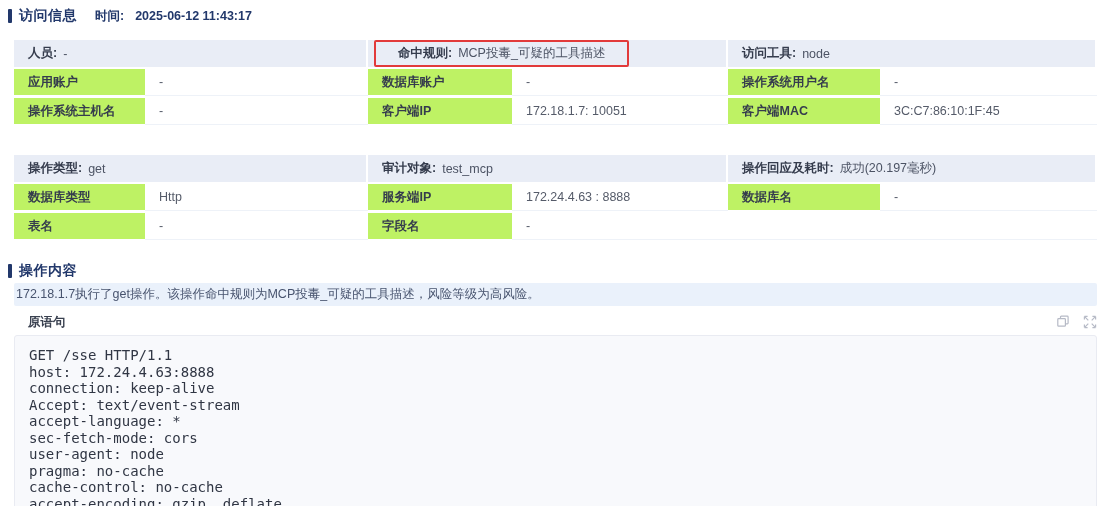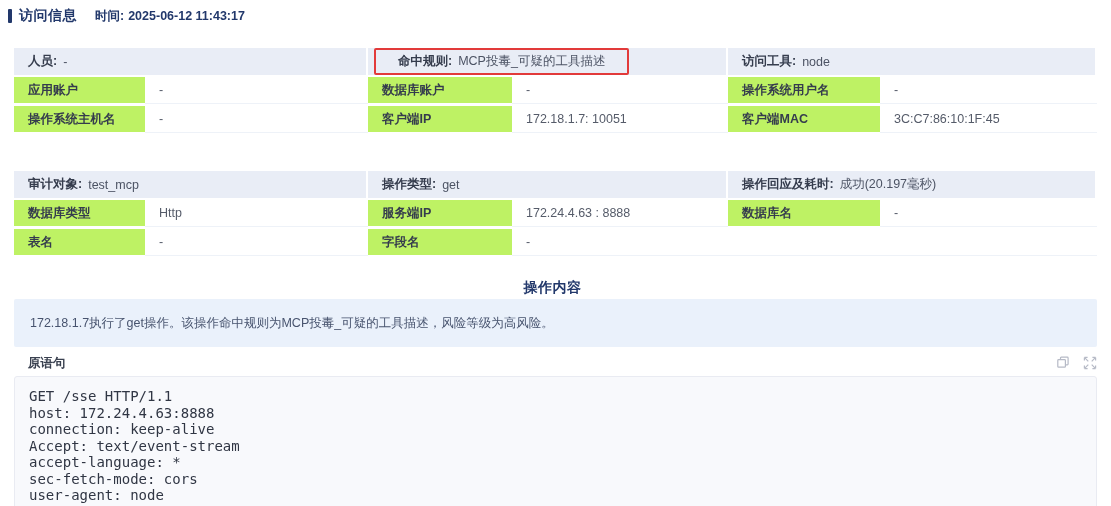--- a/index.html
+++ b/index.html
@@ -5,41 +5,41 @@
   * { margin: 0; padding: 0; box-sizing: border-box; }
   html, body { width: 1111px; height: 506px; background: #fff; overflow: hidden; }
   body { font-family: "Liberation Sans", "DejaVu Sans", sans-serif; }
   .page { padding: 8px 14px 0 8px; width: 1111px; }
 
   
   .section-title { display: flex; align-items: center; height: 16px; }
   .title-bar { display: inline-block; width: 4px; height: 14px; background: #22386b; margin-right: 7px; border-radius: 1px; }
   .title-text { font-size: 14px; font-weight: 700; color: #22386b; letter-spacing: .5px; text-align: center; }
   .title-time { margin-left: 18px; font-size: 12.5px; font-weight: 600; color: #22386b; }
-  .title-time .tv { font-weight: 600; margin-left: 4px; }
+  .title-time .tv { font-weight: 600; margin-left: 11px; }
 
   
-  .info-table { margin-left: 6px; margin-top: 24px; display: grid; width: 1083px;
+  .info-table { margin-left: 6px; margin-top: 16px; display: grid; width: 1083px;
     grid-template-columns: 131px 223px 144px 216px 152px 217px; row-gap: 2px; }
   .hdr-cell { grid-column: span 2; background: #e9edf6; height: 27px; display: flex; align-items: center;
     padding-left: 14px; border-right: 2px solid #fff; position: relative; }
   .hdr-cell:last-child { border-right: none; }
   .lbl { font-size: 12.5px; font-weight: 700; color: #353c4d; }
   .val { font-size: 12.5px; color: #4c5364; margin-left: 6px; }
   .cell { height: 27px; display: flex; align-items: center; font-size: 12.5px; border-bottom: 1px solid #eef2f8; }
   .cell.label { background: #bef264; padding-left: 14px; font-weight: 700; color: #353c4d; border-bottom: 1px solid #fff; }
   .cell.value { background: #fff; padding-left: 14px; color: #555b69; }
   .rule-box { display: inline-flex; align-items: center; border: 2px solid #e23a3a; border-radius: 2px;
     height: 27px; padding: 0 22px; margin-left: -8px; background: transparent; }
   .table-gap { height: 14px; }
 
   
-  .op-title-row { margin-top: 23px; flex-direction: column; }
-  .desc-box { margin-left: 6px; margin-top: 4px; width: 1083px; height: 48px; background: #eaf1fb;
-    border-radius: 2px; display: flex; align-items: center; padding-left: 16px;
+  .op-title-row { margin-top: 23px; }
+  .desc-box { margin-left: 6px; margin-top: 4px; width: 1083px; height: 23px; background: #eaf1fb;
+    border-radius: 2px; display: flex; align-items: center; padding-left: 2px;
     font-size: 12.5px; color: #47536e; }
   .stmt-row { margin-left: 6px; margin-top: 6px; width: 1083px; height: 20px; display: flex; align-items: center; gap: 28px; }
   .stmt-label { font-size: 12.5px; font-weight: 700; color: #3a4150; margin-left: 14px; }
   .stmt-icons { margin-left: auto; display: flex; align-items: center; gap: 13px; color: #b6bac6; }
   .stmt-icons svg { display: block; cursor: pointer; }
   .code-box { margin-left: 6px; margin-top: 3px; width: 1083px; height: 186px; background: #f8f9fc;
     border: 1px solid #e9ebf2; border-radius: 3px; padding: 11px 14px; overflow: hidden; }
   .code-box pre { font-family: "DejaVu Sans Mono", "Liberation Mono", monospace;
     font-size: 14px; line-height: 16.5px; color: #303644; white-space: pre; }
 </style>
@@ -83,26 +83,26 @@
     <div class="cell label">客户端IP</div>
     <div class="cell value">172.18.1.7: 10051</div>
     <div class="cell label">客户端MAC</div>
     <div class="cell value">3C:C7:86:10:1F:45</div>
   </div>
 
   <div class="table-gap"></div>
 
   <div class="info-table">
     <div class="hdr-cell">
+      <span class="lbl">操作类型:</span>
+      <span class="val">get</span>
+    </div>
+    <div class="hdr-cell">
       <span class="lbl">审计对象:</span>
       <span class="val">test_mcp</span>
-    </div>
-    <div class="hdr-cell">
-      <span class="lbl">操作类型:</span>
-      <span class="val">get</span>
     </div>
     <div class="hdr-cell">
       <span class="lbl">操作回应及耗时:</span>
       <span class="val">成功(20.197毫秒)</span>
     </div>
 
     <div class="cell label">数据库类型</div>
     <div class="cell value">Http</div>
     <div class="cell label">服务端IP</div>
     <div class="cell value">172.24.4.63 : 8888</div>

